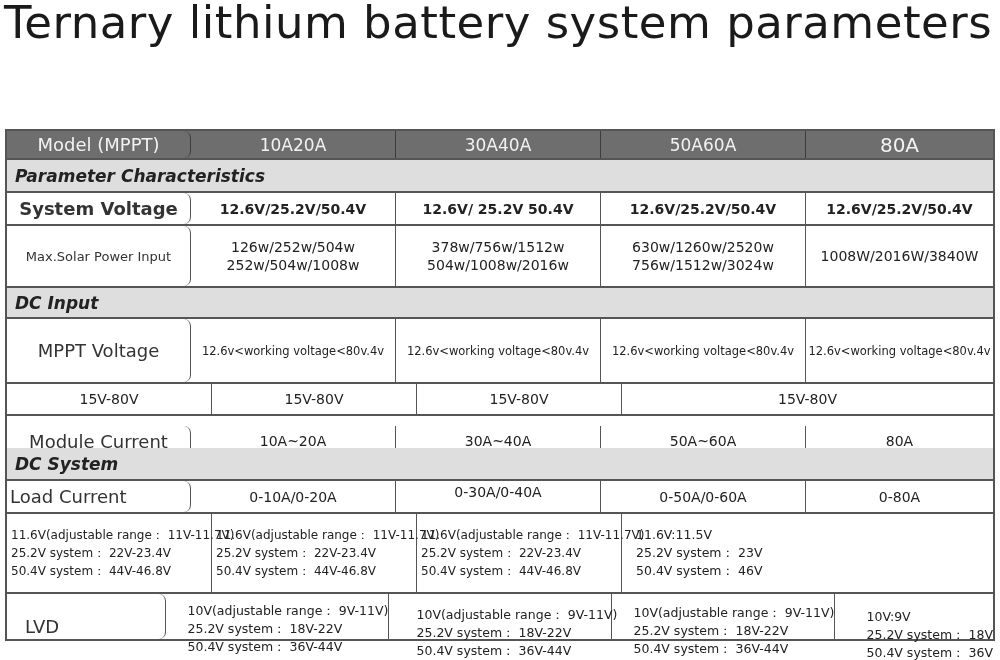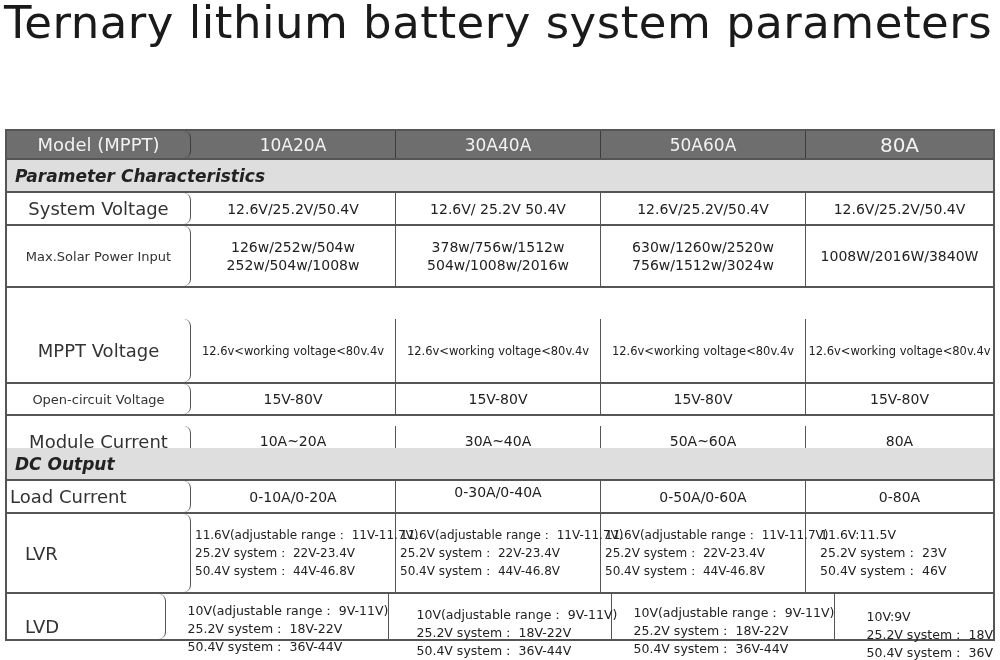--- a/index.html
+++ b/index.html
@@ -41,21 +41,21 @@
     <div class="cell c1">10A20A</div>
     <div class="cell c2">30A40A</div>
     <div class="cell c3">50A60A</div>
     <div class="cell c4">80A</div>
   </div>
 
   <div class="row section-row" style="top:31px; height:33px;">
     <div class="section-label">Parameter Characteristics</div>
   </div>
 
-  <div class="row" style="top:64px; height:33px;">
+  <div class="row" style="top:64px; height:33px;font-weight:bold;">
     <div class="cell c0 label-lg">System Voltage</div>
     <div class="cell c1 val">12.6V/25.2V/50.4V</div>
     <div class="cell c2 val">12.6V/ 25.2V 50.4V</div>
     <div class="cell c3 val">12.6V/25.2V/50.4V</div>
     <div class="cell c4 val">12.6V/25.2V/50.4V</div>
   </div>
 
   <div class="row" style="top:97px; height:62px;">
     <div class="cell c0 label-sm">Max.Solar Power Input</div>
     <div class="cell c1 val multi">
@@ -66,59 +66,60 @@
       <span>378w/756w/1512w</span>
       <span>504w/1008w/2016w</span>
     </div>
     <div class="cell c3 val multi">
       <span>630w/1260w/2520w</span>
       <span>756w/1512w/3024w</span>
     </div>
     <div class="cell c4 val">1008W/2016W/3840W</div>
   </div>
 
+  <div class="row section-row" style="top:159px; height:31px;">
+    <div class="section-label">DC Input</div>
+  </div>
 
   <div class="row" style="top:190px; height:65px;">
     <div class="cell c0 label-lg">MPPT Voltage</div>
     <div class="cell c1 val-sm" style="font-size:11.5px;">12.6v&lt;working voltage&lt;80v.4v</div>
     <div class="cell c2 val-sm" style="font-size:11.5px;">12.6v&lt;working voltage&lt;80v.4v</div>
     <div class="cell c3 val-sm" style="font-size:11.5px;">12.6v&lt;working voltage&lt;80v.4v</div>
     <div class="cell c4 val-sm" style="font-size:11.5px;">12.6v&lt;working voltage&lt;80v.4v</div>
   </div>
 
   <div class="row" style="top:255px; height:32px;">
-    <div class="cell c0 label-sm">Open-circuit Voltage</div>
     <div class="cell c1 val">15V-80V</div>
     <div class="cell c2 val">15V-80V</div>
     <div class="cell c3 val">15V-80V</div>
     <div class="cell c4 val">15V-80V</div>
   </div>
 
   <div class="row" style="top:287px; height:32px;margin-top:10px;">
     <div class="cell c0 label-lg">Module Current</div>
     <div class="cell c1 val">10A~20A</div>
     <div class="cell c2 val">30A~40A</div>
     <div class="cell c3 val">50A~60A</div>
     <div class="cell c4 val">80A</div>
   </div>
 
   <div class="row section-row" style="top:319px; height:33px;">
-    <div class="section-label">DC Output</div>
+    <div class="section-label">DC System</div>
   </div>
 
   <div class="row" style="top:352px; height:33px;">
     <div class="cell c0 label-lg" style="justify-content:flex-start; padding-left:3px;">Load Current</div>
     <div class="cell c1 val">0-10A/0-20A</div>
     <div class="cell c2 val" style="align-items:flex-start; padding-top:3px;">0-30A/0-40A</div>
     <div class="cell c3 val">0-50A/0-60A</div>
     <div class="cell c4 val">0-80A</div>
   </div>
 
   <div class="row" style="top:385px; height:80px;">
-    <div class="cell c0 label-lg" style="justify-content:flex-start; padding-left:18px;">LVR</div>
     <div class="cell c1 lvr-cell">
       <span>11.6V(adjustable range： 11V-11.7V)</span>
       <span>25.2V system： 22V-23.4V</span>
       <span>50.4V system： 44V-46.8V</span>
     </div>
     <div class="cell c2 lvr-cell">
       <span>11.6V(adjustable range： 11V-11.7V)</span>
       <span>25.2V system： 22V-23.4V</span>
       <span>50.4V system： 44V-46.8V</span>
     </div>

